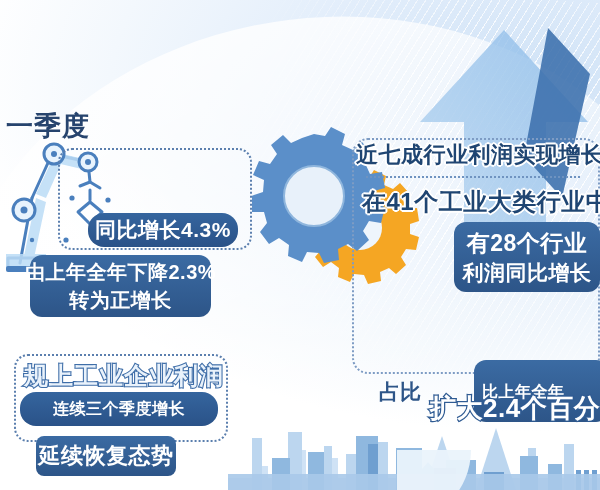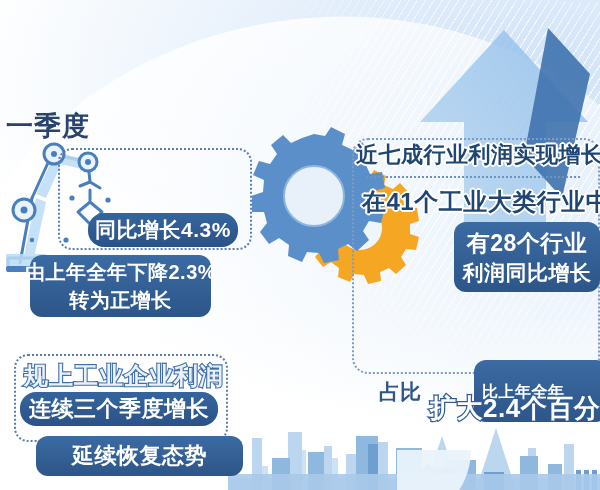--- a/index.html
+++ b/index.html
@@ -232,25 +232,25 @@
   </div>
 
   <div class="panel" style="left:30px;top:255px;width:181px;height:62px;">
     <div style="font-size:20px;">由上年全年下降2.3%</div>
     <div style="font-size:20px;margin-top:1px;">转为正增长</div>
   </div>
 
 
   <div class="outline-cn" style="left:24px;top:360px;font-size:24px;">规上工业企业利润</div>
 
-  <div class="pill rounded" style="left:20px;top:392px;width:198px;height:34px;font-size:22px;">
+  <div class="pill rounded" style="left:20px;top:392px;width:198px;height:34px;font-size:16px;">
     <span>连续三个季度增长</span>
   </div>
 
-  <div class="panel" style="left:36px;top:436px;width:207px;height:40px;">
+  <div class="panel" style="left:36px;top:436px;width:140px;height:40px;border-radius:8px;">
     <div style="font-size:22px;">延续恢复态势</div>
   </div>
 
   <div class="solid-cn halo" style="left:356px;top:140px;font-size:22px;">近七成行业利润实现增长</div>
 
   <div class="dotrule" style="left:366px;top:176px;width:214px;"></div>
 
   <div class="solid-cn halo" style="left:362px;top:186px;font-size:24px;">在41个工业大类行业中</div>
 
   <div class="panel" style="left:454px;top:222px;width:146px;height:70px;border-radius:12px;">

